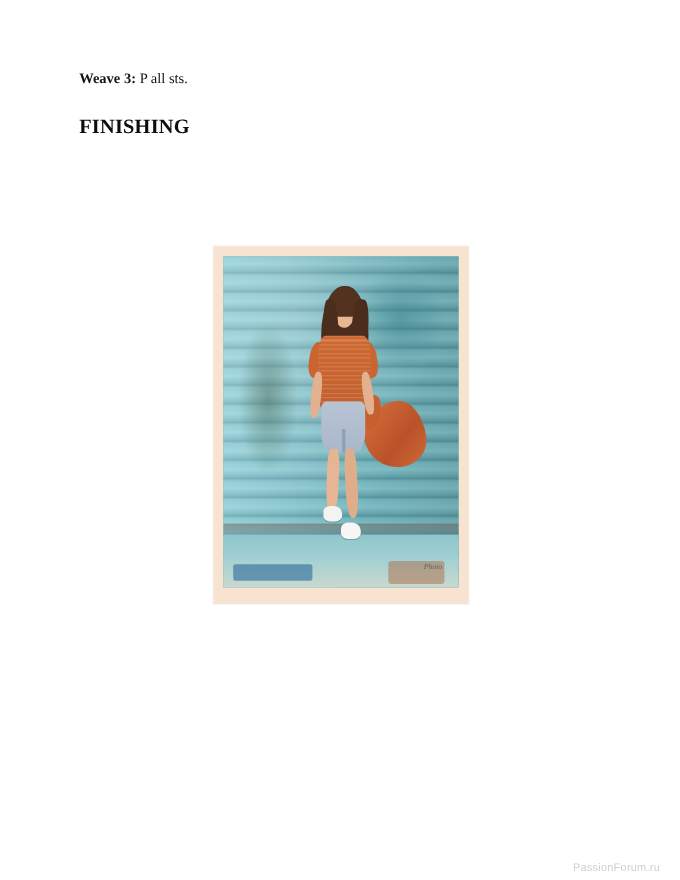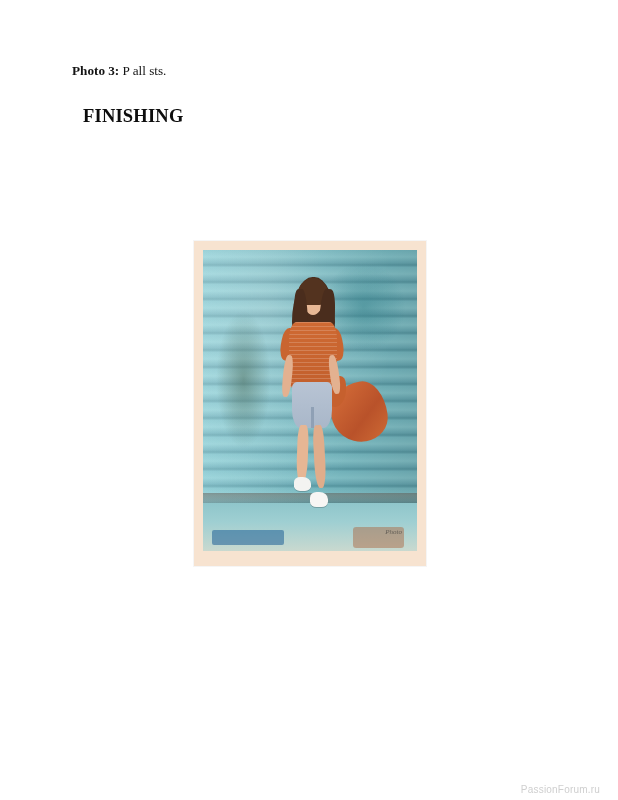--- a/index.html
+++ b/index.html
@@ -34,21 +34,21 @@
     color: #141414;
   }
   .para .lead {
     font-weight: bold;
   }
   .heading {
     font-family: "Liberation Serif", serif;
     font-size: 18.5px;
     font-weight: bold;
     letter-spacing: 0.2px;
-    margin: 26px 0 9px 11px;
+    margin: 26px 0 9px 0;
     color: #0d0d0d;
   }
   .body-text {
     font-size: 13.2px;
     line-height: 1.42;
     margin: 0;
     color: #141414;
     max-width: 452px;
   }
 
@@ -56,21 +56,20 @@
   .figure {
     position: absolute;
     left: 194px;
     top: 224px;
     width: 232px;
     height: 325px;
     background: #f7e3d0;
     box-shadow: 0 0 0 1px rgba(0,0,0,0.04);
     padding: 12px;
     box-sizing: border-box;
-    margin-top: 17px;
   }
   .figure-inner {
     position: absolute;
     left: 9px;
     top: 9px;
     right: 9px;
     bottom: 15px;
     overflow: hidden;
     background: #6fb9c4;
   }
@@ -343,21 +342,21 @@
   }
 </style>
 </head>
 <body>
 
 <div class="page">
 
   <div class="content">
 
     <p class="para">
-      <span class="lead">Photo 3:</span><span> P all sts.</span>
+      <span class="lead">Weave 3:</span><span> P all sts.</span>
     </p>
 
 
     <h2 class="heading">FINISHING</h2>
 
 
   </div>
 
   <div class="figure">
     <div class="figure-inner">

